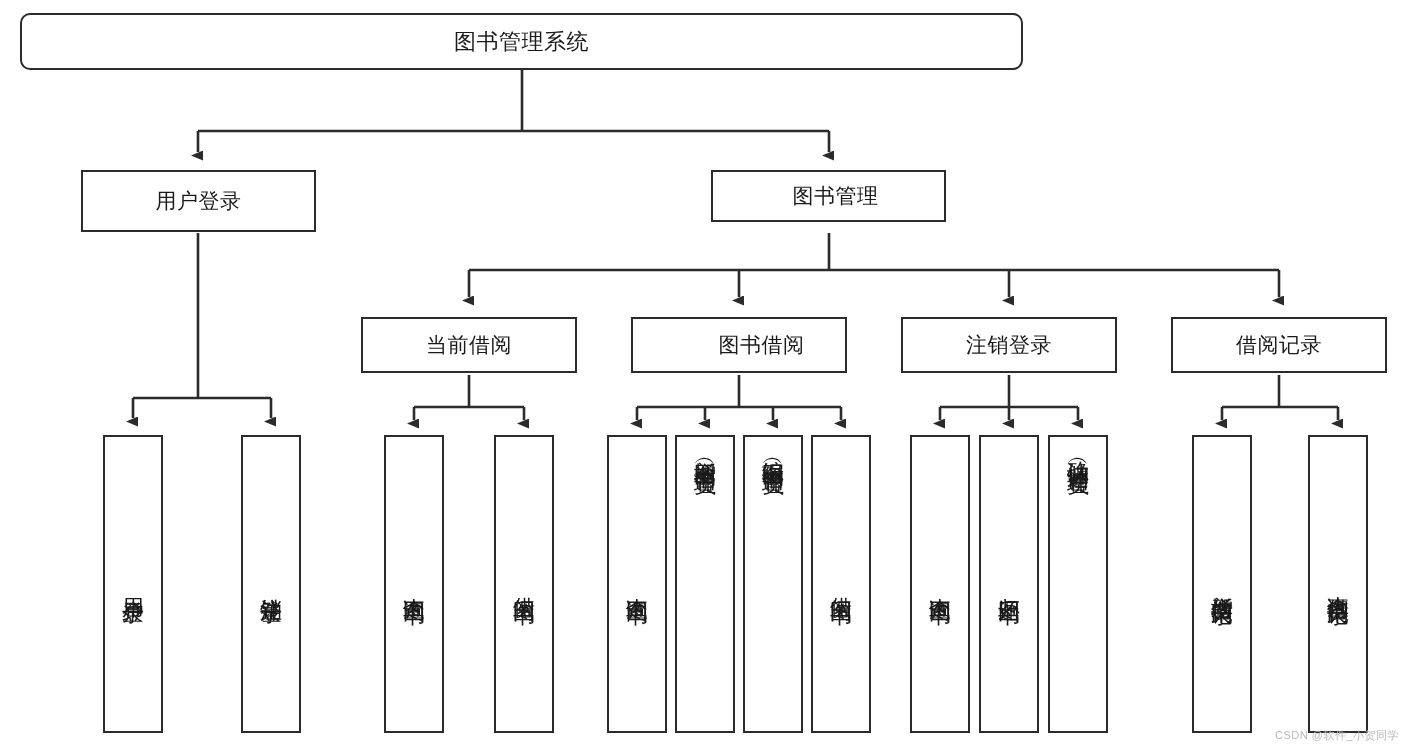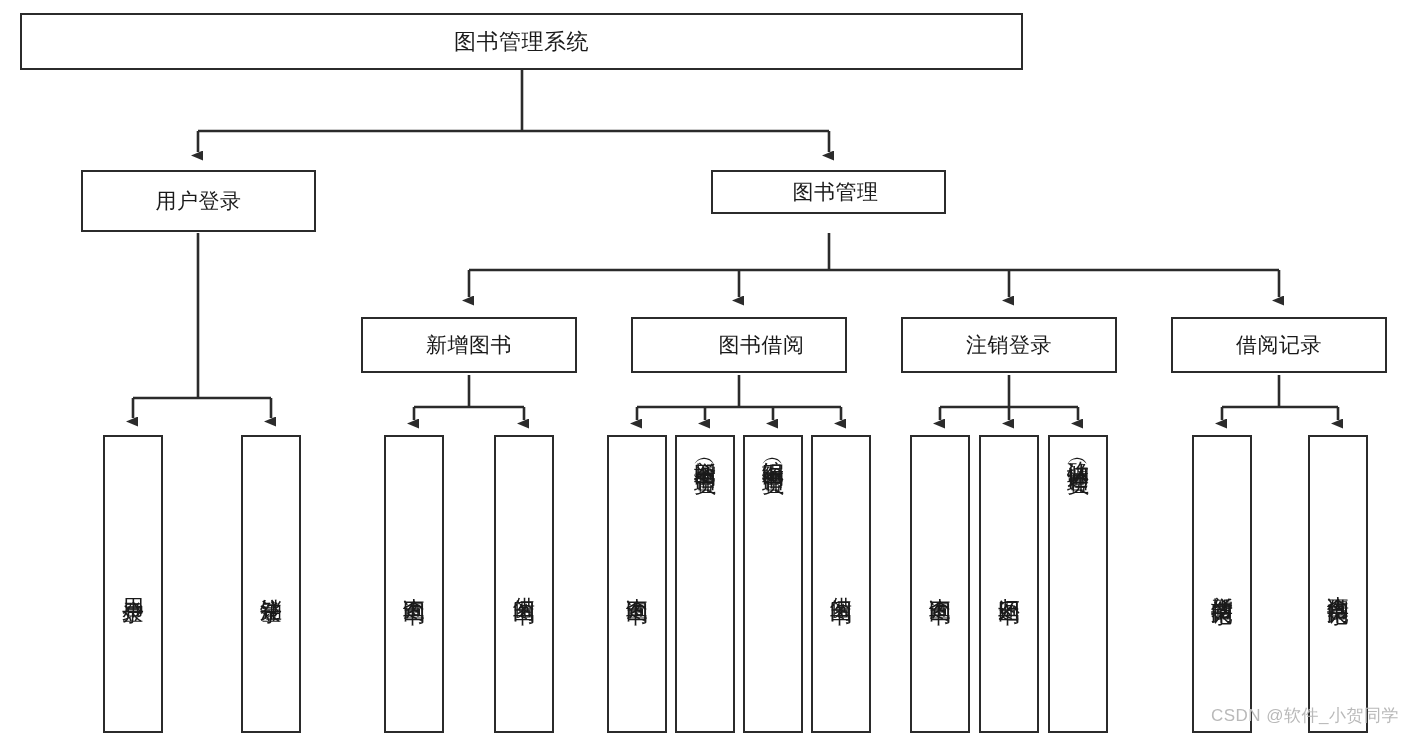--- a/index.html
+++ b/index.html
@@ -67,22 +67,22 @@
     letter-spacing: 2px;
     white-space: nowrap;
   }
   .node.vert.centered {
     align-items: center;
     padding-top: 0;
   }
   .watermark {
     position: absolute;
     right: 6px;
-    bottom: 20px;
-    font-size: 17px;
+    bottom: 4px;
+    font-size: 11px;
     color: #b9b9b9;
     letter-spacing: 0.5px;
     white-space: nowrap;
     user-select: none;
   }
 </style>
 </head>
 <body>
 
 <div id="diagram-root">
@@ -130,33 +130,33 @@
       <path d="M1009,407 L1009,420" marker-end="url(#arrow)"></path>
       <path d="M1078,407 L1078,420" marker-end="url(#arrow)"></path>
 
       <path d="M1279,375 L1279,407"></path>
       <path d="M1222,407 L1338,407"></path>
       <path d="M1222,407 L1222,420" marker-end="url(#arrow)"></path>
       <path d="M1338,407 L1338,420" marker-end="url(#arrow)"></path>
     </g>
   </svg>
 
-  <div class="node horiz root" style="left:20px; top:13px; width:1003px; height:57px;">
+  <div class="node horiz root" style="left:20px; top:13px; width:1003px; height:57px;border-radius:10px;">
     <span class="node-label">图书管理系统</span>
   </div>
 
   <div class="node horiz" style="left:81px; top:170px; width:235px; height:62px;">
     <span class="node-label">用户登录</span>
   </div>
-  <div class="node horiz" style="left:711px; top:170px; width:235px; height:44px;padding-left:14px;">
+  <div class="node horiz" style="left:711px; top:170px; width:235px; height:52px;padding-left:14px;">
     <span class="node-label">图书管理</span>
   </div>
 
   <div class="node horiz" style="left:361px; top:317px; width:216px; height:56px;">
-    <span class="node-label">新增图书</span>
+    <span class="node-label">当前借阅</span>
   </div>
   <div class="node horiz" style="left:631px; top:317px; width:216px; height:56px;padding-left:45px;">
     <span class="node-label">图书借阅</span>
   </div>
   <div class="node horiz" style="left:901px; top:317px; width:216px; height:56px;">
     <span class="node-label">注销登录</span>
   </div>
   <div class="node horiz" style="left:1171px; top:317px; width:216px; height:56px;">
     <span class="node-label">借阅记录</span>
   </div>

